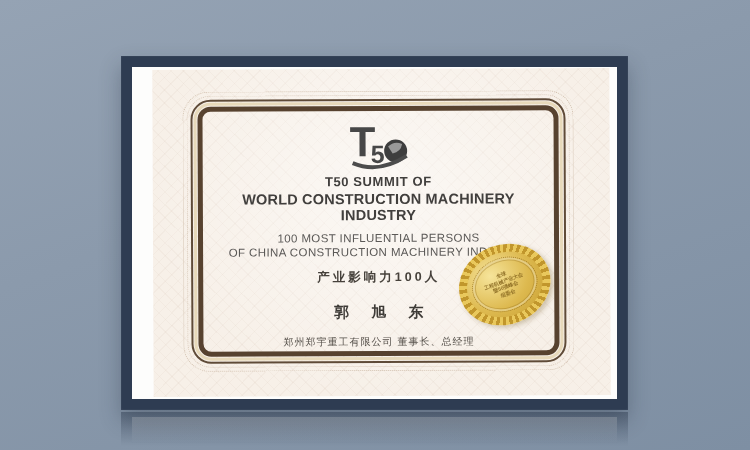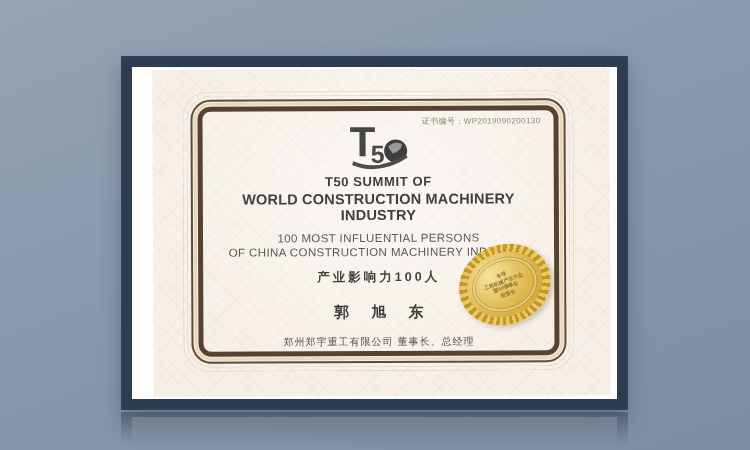--- a/index.html
+++ b/index.html
@@ -69,21 +69,20 @@
 <div class="frame">
   <div class="mat">
     <div class="cert">
 
       <div class="ornate">
         <div class="b1">
             <div class="b2">
               <div class="b3">
           <div class="content">
 
-            <div class="cert-no"><span>证书编号：</span><span>WP2019090200130</span></div>
 
             <div class="stack">
               <div class="t50">
                 <svg width="90" height="50" viewBox="0 0 90 50">
                   <text x="16" y="35" font-size="42" font-weight="900" fill="#474747">T</text>
                   <text x="37" y="42" font-size="25" font-weight="900" fill="#474747">5</text>
                   <circle cx="62" cy="30" r="11.5" fill="#3e3e3e"></circle>
                   <path d="M54.5 25.5 q6 -6 14 -2.5 q-1.5 8 -9.5 9.5" fill="#a9a9a9" opacity=".85"></path>
                   <path d="M19 42 q26 11 54 -7" stroke="#4c4c4c" stroke-width="4" fill="none"></path>
                 </svg>

